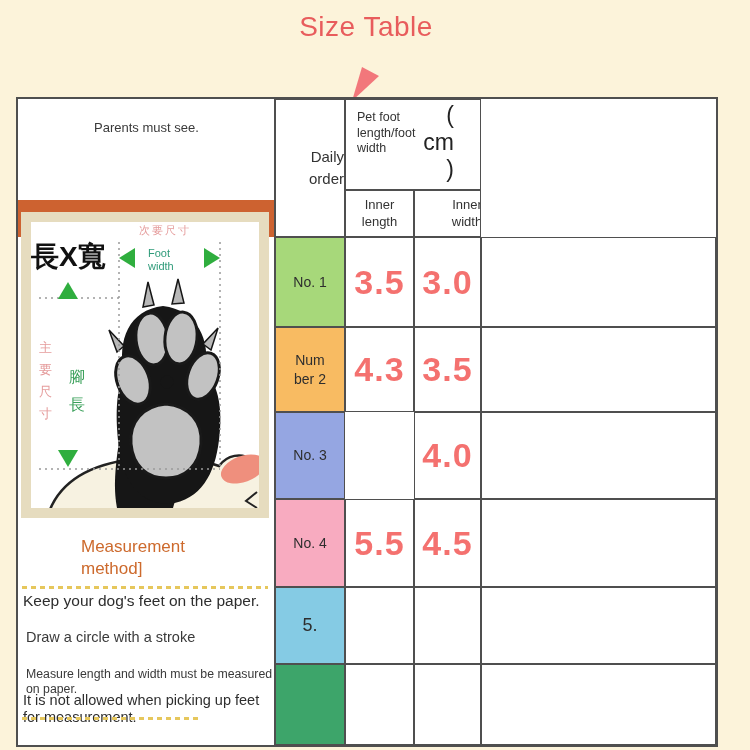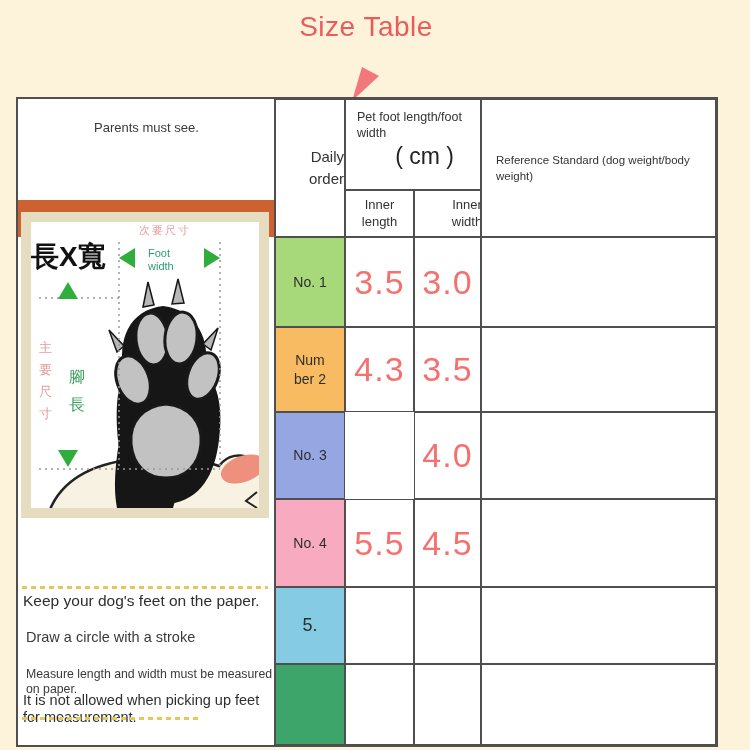--- a/index.html
+++ b/index.html
@@ -62,31 +62,31 @@
     grid-template-columns:70px 69px 67px 235px;
     grid-template-rows:91px 47px 90px 85px 87px 88px 77px 81px;
     background:#fff;
   }
   .cell {
     border:1px solid #4f4f4f;
     display:flex; align-items:center; justify-content:center;
     text-align:center; overflow:hidden;
   }
   .hdr-daily { grid-area:1/1/3/2; font-size:15px; line-height:1.5; color:#333;text-align:right; }
-  .hdr-dims  { grid-area:1/2/2/4; flex-direction:column; align-items:stretch; justify-content:flex-start; }
+  .hdr-dims  { grid-area:1/2/2/4; align-items:stretch; justify-content:space-between; }
   .hdr-dims .dims-label { font-size:12.5px; text-align:left; padding:10px 6px 0 11px; line-height:1.25; color:#333; }
   .hdr-dims .dims-unit  { font-size:23px; text-align:right; padding:2px 26px 0 0; color:#222; }
   .hdr-ref   { grid-area:1/4/3/5; justify-content:flex-start; text-align:left;
                font-size:11.5px; line-height:1.4; padding:0 14px; color:#333; }
   .hdr-sub   { font-size:13px; line-height:1.3; color:#333; }
   .sub-len { grid-area:2/2; } .sub-wid { grid-area:2/3;padding-left:39px; }
 
   .lbl { font-size:14px; color:#2e2e2e; line-height:1.35; padding:8px 9px; }
   .lbl-5 { font-size:18px; }
-  .val { font-size:34px; color:#f4716f; font-weight:400; letter-spacing:1px; }
+  .val { font-size:34px; color:#f4716f; font-weight:700; letter-spacing:1px; }
   .ref-cell { background:#fff; }
 </style>
 </head>
 <body>
 
 <div class="page-title">Size Table</div>
 
 <svg class="wedge-svg" width="750" height="110">
   <polygon points="352,101 362,67 379,76" fill="#f2777b"></polygon>
 </svg>
@@ -150,35 +150,35 @@
         <text x="18" y="206">寸</text>
       </g>
       <g fill="#3aa05a" font-size="16">
         <text x="48" y="170">腳</text>
         <text x="48" y="198">長</text>
       </g>
 
       <rect x="5" y="5" width="238" height="296" fill="none" stroke="#e6dcbf" stroke-width="10"></rect>
     </svg>
 
+    <div class="method-title">Measurement method]</div>
     <div class="dash dash1"></div>
     <div class="instr instr0">Keep your dog's feet on the paper.</div>
     <div class="instr instr1">Draw a circle with a stroke</div>
     <div class="instr instr2">Measure length and width must be measured on paper.</div>
     <div class="instr instr3">It is not allowed when picking up feet for measurement.</div>
     <div class="dash dash2"></div>
   </div>
 
   <div class="size-grid">
     <div class="cell hdr-daily">Daily order</div>
     <div class="cell hdr-dims">
       <div class="dims-label">Pet foot length/foot width</div>
       <div class="dims-unit">( cm )</div>
     </div>
-    <div class="cell hdr-ref">Reference Standard (dog weight/body weight)</div>
     <div class="cell hdr-sub sub-len">Inner length</div>
     <div class="cell hdr-sub sub-wid">Inner width</div>
 
     <div class="cell lbl" style="grid-area: 3 / 1; background-color: rgb(167, 216, 122);">No. 1</div>
     <div class="cell val" style="grid-area:3/2">3.5</div>
     <div class="cell val" style="grid-area:3/3">3.0</div>
     <div class="cell ref-cell" style="grid-area:3/4"></div>
 
     <div class="cell lbl" style="grid-area: 4 / 1; background-color: rgb(248, 187, 98);">Num ber 2</div>
     <div class="cell val" style="grid-area:4/2">4.3</div>

